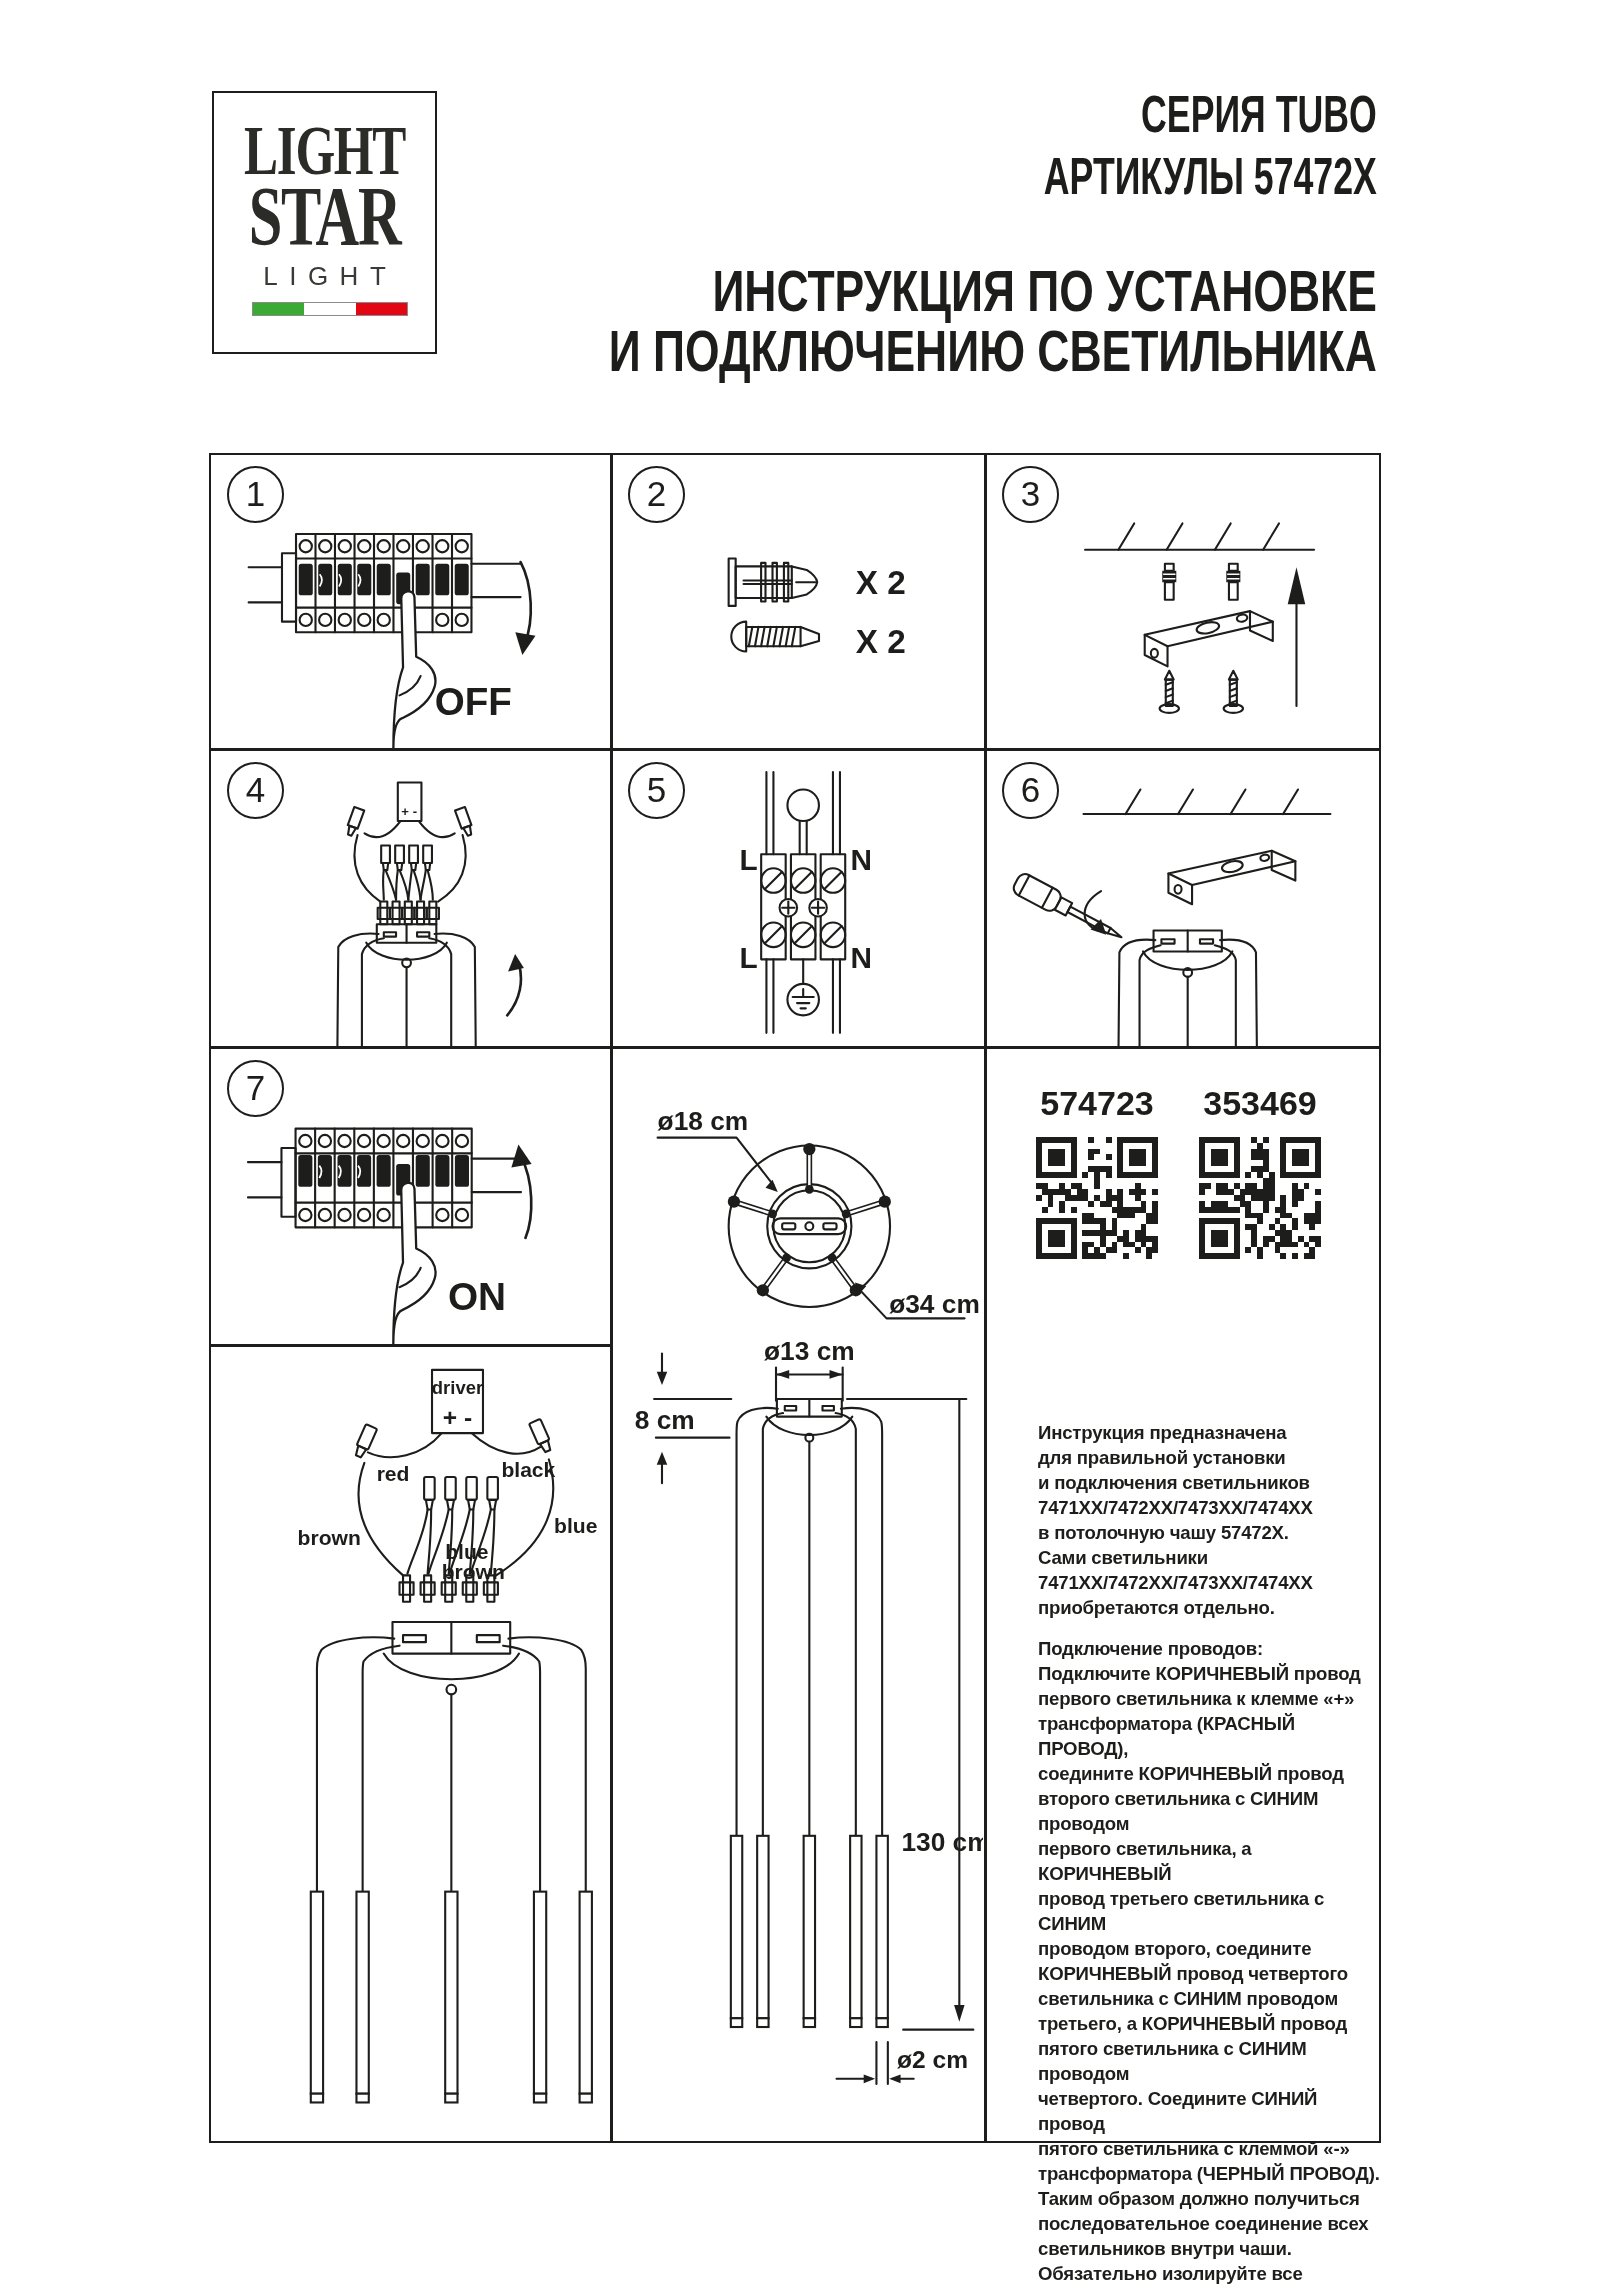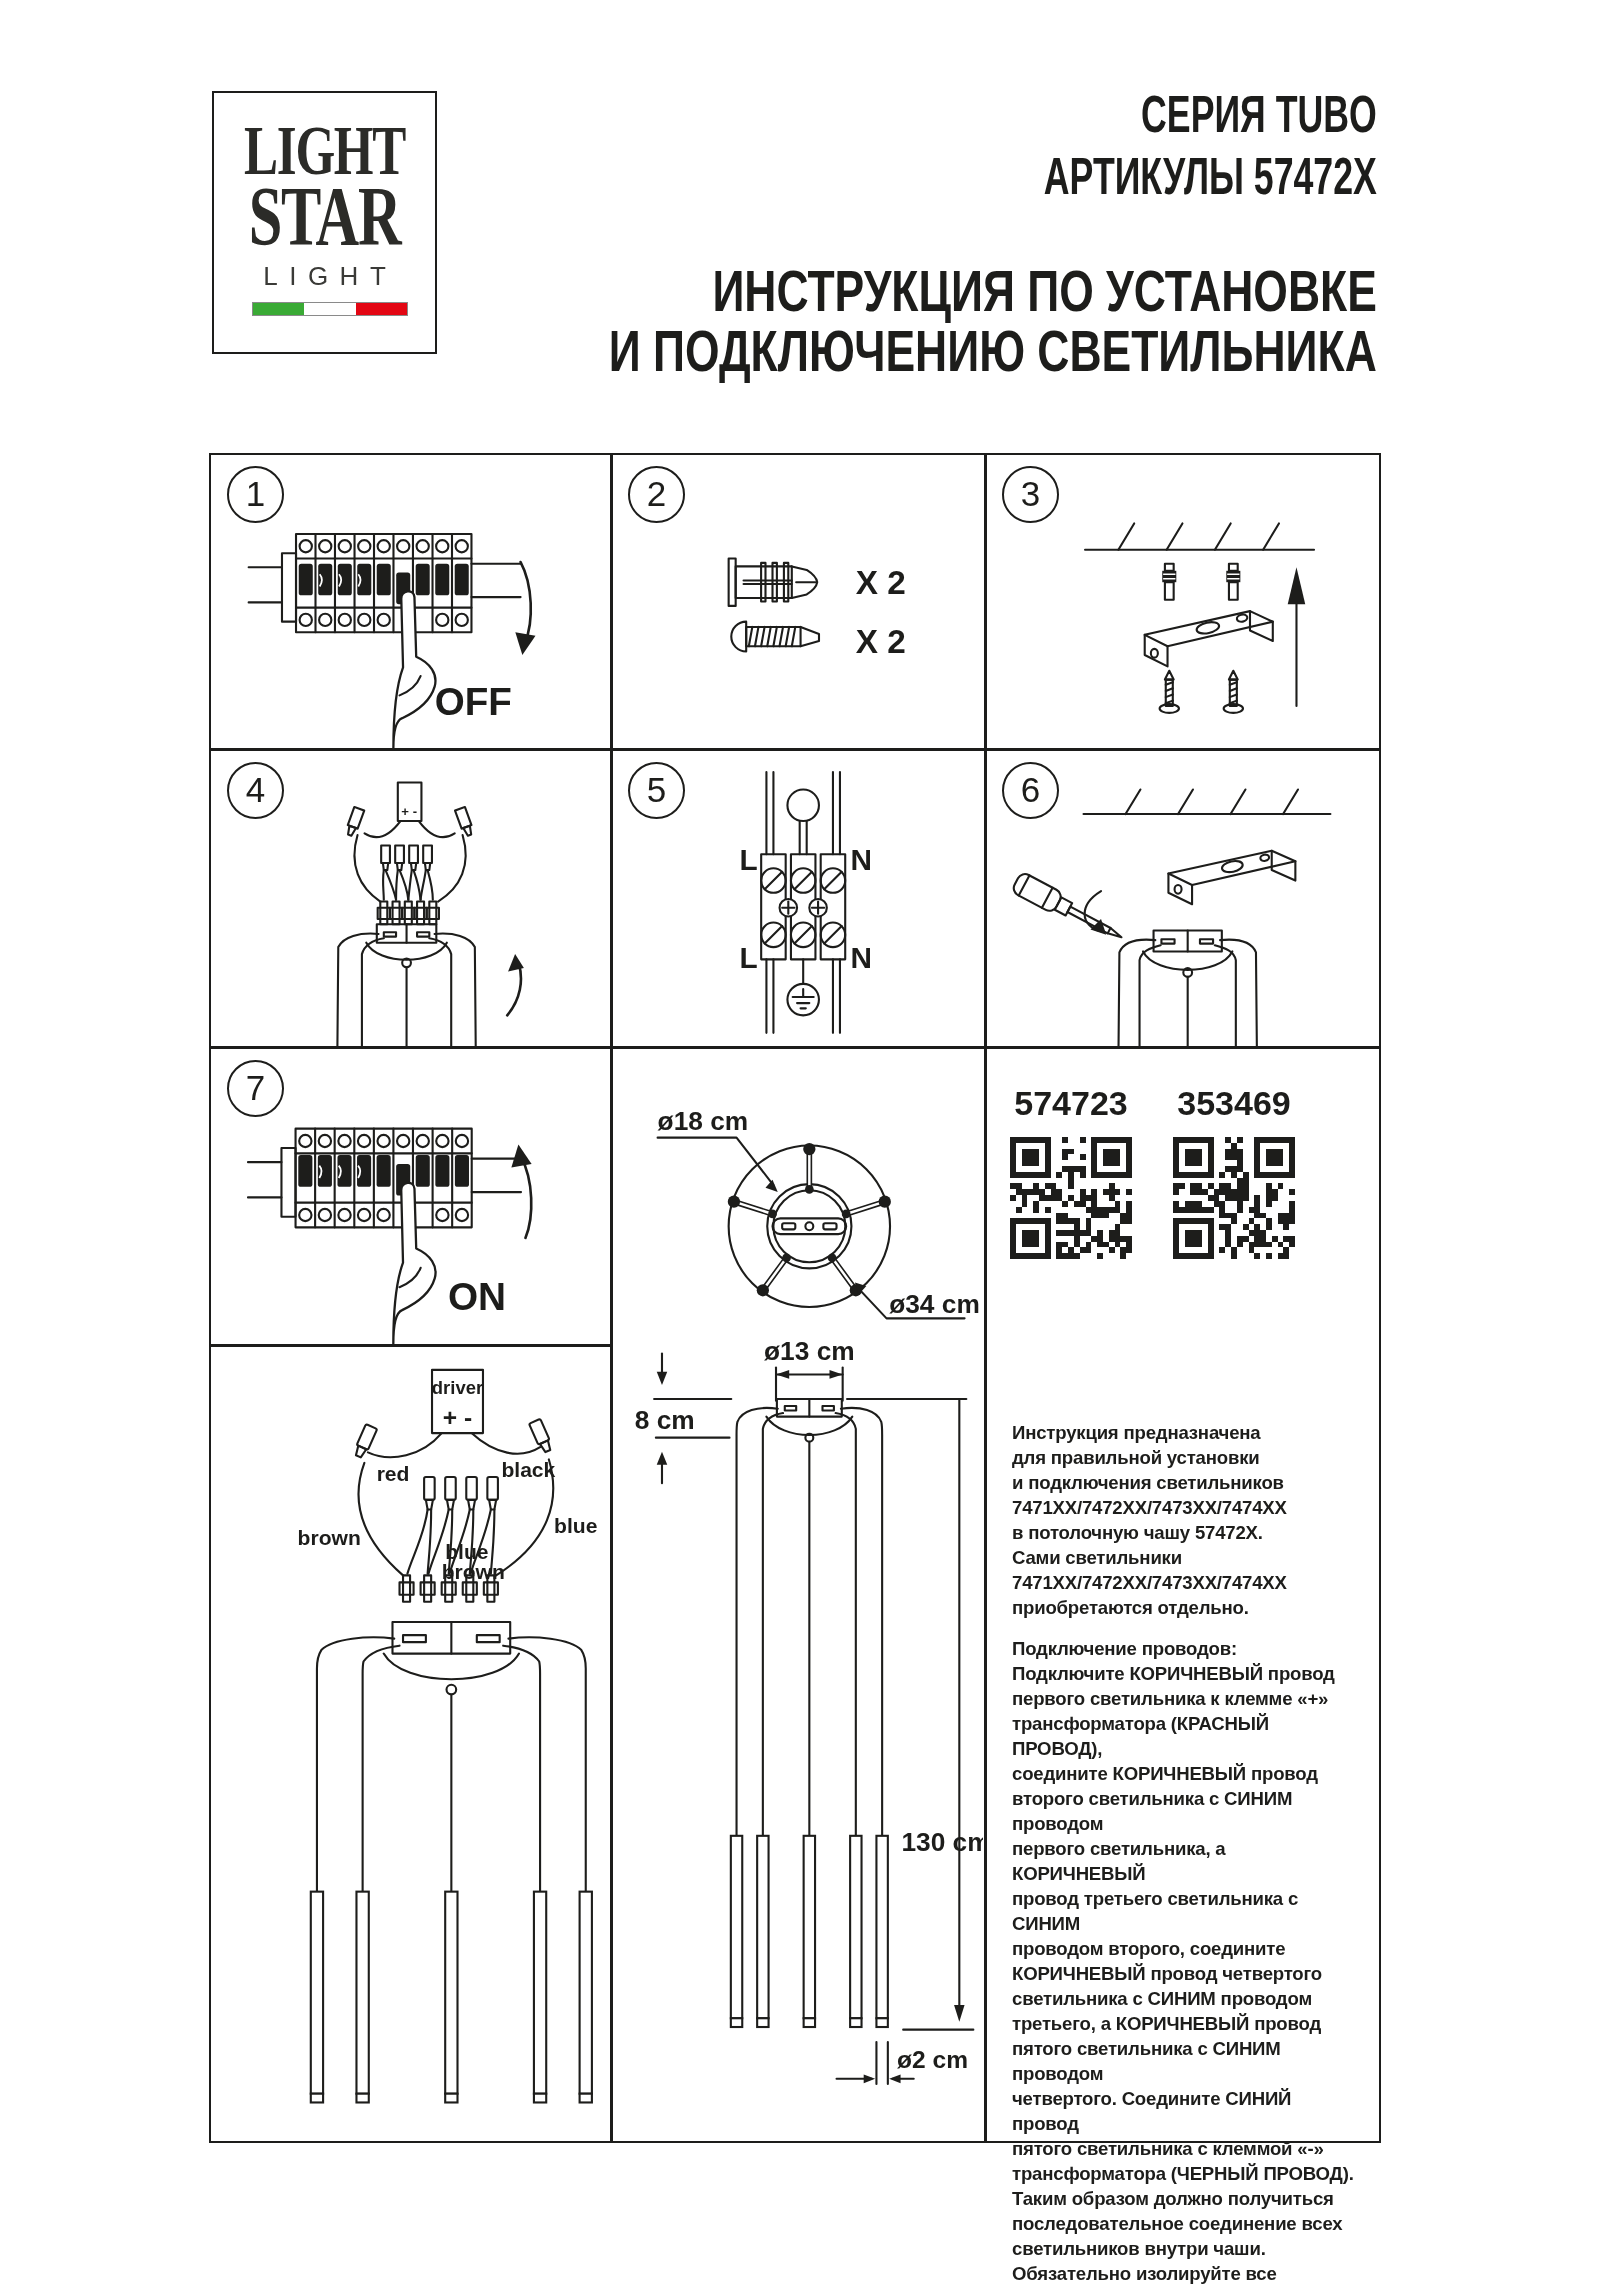--- a/index.html
+++ b/index.html
@@ -616,21 +616,21 @@
             <line x1="314.5" y1="1130" x2="314.5" y2="1178"></line>
           <line x1="256" y1="1172" x2="296" y2="1172"></line>
             <line x1="320" y1="1172" x2="344" y2="1172"></line>
         </g>
         <path class="fl" d="M300,1172 L287,1167 L287,1177 Z"></path>
           <path class="fl" d="M316,1172 L329,1167 L329,1177 Z"></path>
         <text class="t28" x="325" y="1160">ø2 cm</text>
       </svg>
     </div>
 
-    <div class="cell" style="left:749px;top:594px;width:392px;height:1111px">
+    <div class="cell" style="left:775px;top:594px;width:392px;height:1111px">
       <div class="qr-label" style="left:49px;top:35px">574723</div>
       <div class="qr-label" style="left:212px;top:35px">353469</div>
       <svg class="qr" style="left:50px;top:88px" viewBox="0 0 136.5 136.5">
           <rect x="0" y="0" width="45.5" height="45.5" fill="#1d1d1b"></rect>
           <rect x="6.5" y="6.5" width="32.5" height="32.5" fill="#fff"></rect>
           <rect x="13" y="13" width="19.5" height="19.5" fill="#1d1d1b"></rect>
           <rect x="91" y="0" width="45.5" height="45.5" fill="#1d1d1b"></rect>
           <rect x="97.5" y="6.5" width="32.5" height="32.5" fill="#fff"></rect>
           <rect x="104" y="13" width="19.5" height="19.5" fill="#1d1d1b"></rect>
           <rect x="0" y="91" width="45.5" height="45.5" fill="#1d1d1b"></rect>

